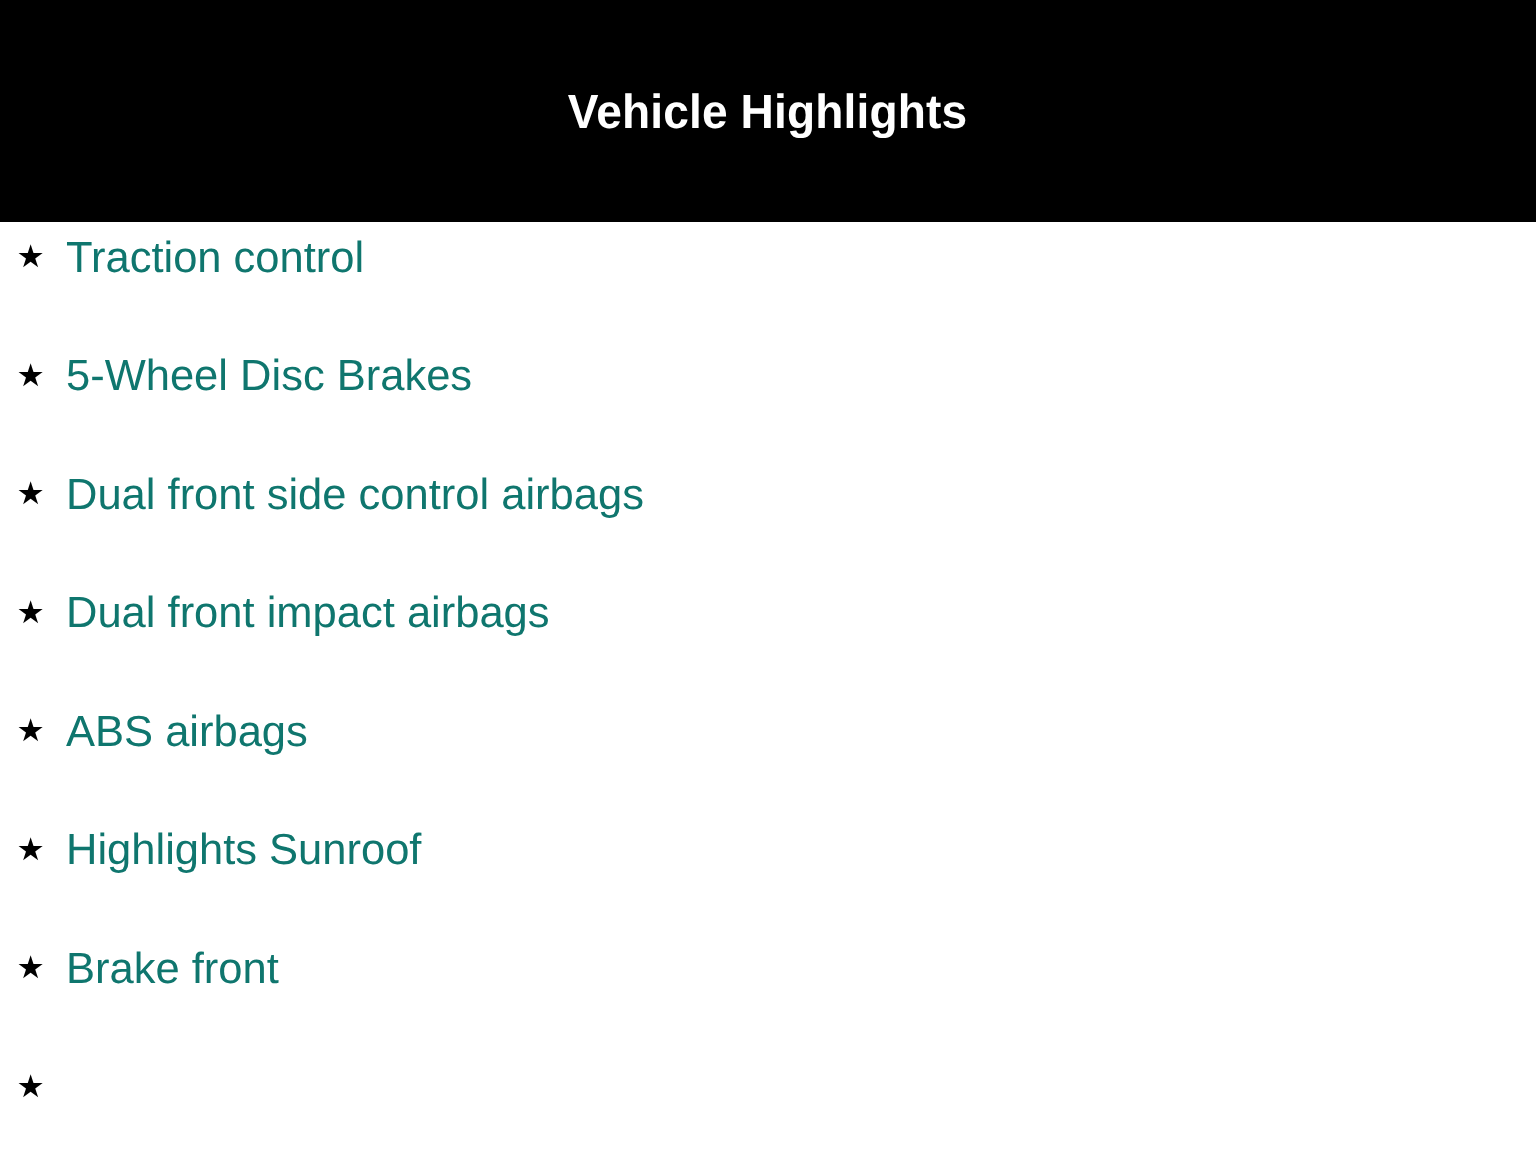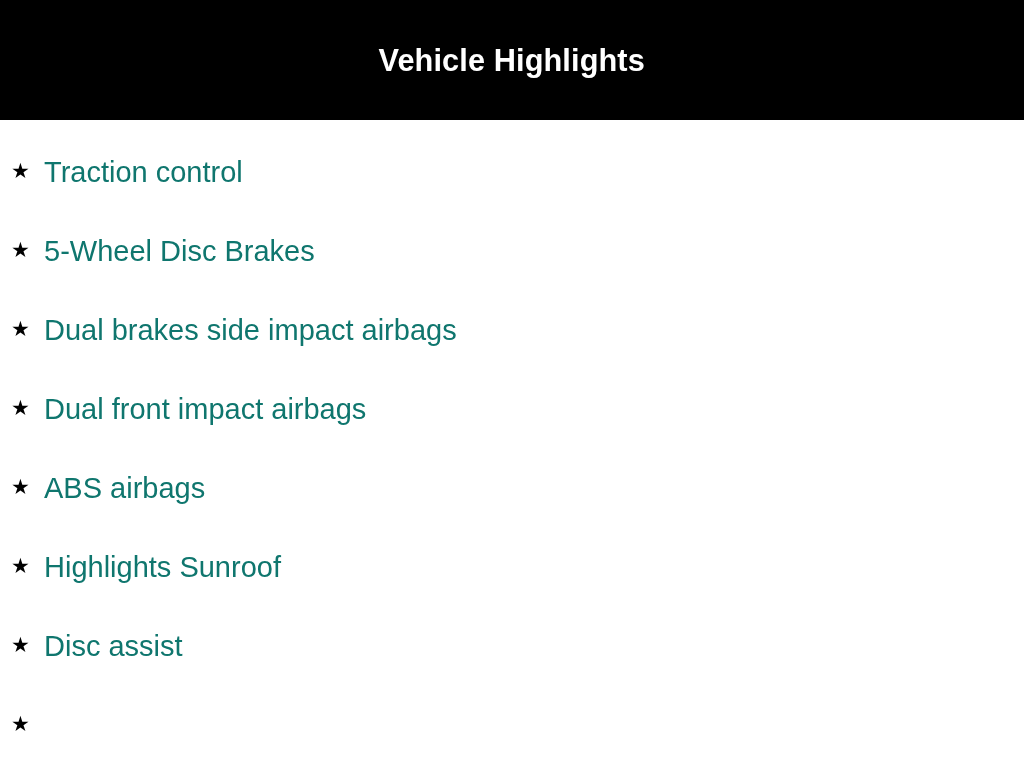--- a/index.html
+++ b/index.html
@@ -22,21 +22,21 @@
     background: #ffffff;
     box-sizing: border-box;
   }
 
   
   .header-bar {
     position: absolute;
     top: 0;
     left: 0;
     width: 1024px;
-    height: 120px;
+    height: 148px;
     background: #000000;
     display: flex;
     align-items: center;
     justify-content: center;
   }
 
   .header-title {
     font-family: "Liberation Sans Narrow", "Liberation Sans", "DejaVu Sans", sans-serif;
     font-size: 32px;
     font-weight: bold;
@@ -113,41 +113,41 @@
       <span class="feature-label">Traction control</span>
     </li>
 
     <li class="feature-item">
       <span class="star-icon">★</span>
       <span class="feature-label">5-Wheel Disc Brakes</span>
     </li>
 
     <li class="feature-item">
       <span class="star-icon">★</span>
-      <span class="feature-label">Dual brakes side impact airbags</span>
+      <span class="feature-label">Dual front side control airbags</span>
     </li>
 
     <li class="feature-item">
       <span class="star-icon">★</span>
       <span class="feature-label">Dual front impact airbags</span>
     </li>
 
     <li class="feature-item">
       <span class="star-icon">★</span>
       <span class="feature-label">ABS airbags</span>
     </li>
 
     <li class="feature-item">
       <span class="star-icon">★</span>
       <span class="feature-label">Highlights Sunroof</span>
     </li>
 
     <li class="feature-item">
       <span class="star-icon">★</span>
-      <span class="feature-label">Disc assist</span>
+      <span class="feature-label">Brake front</span>
     </li>
 
     <li class="feature-item">
       <span class="star-icon">★</span>
     </li>
 
   </ul>
 
 </div>
 

